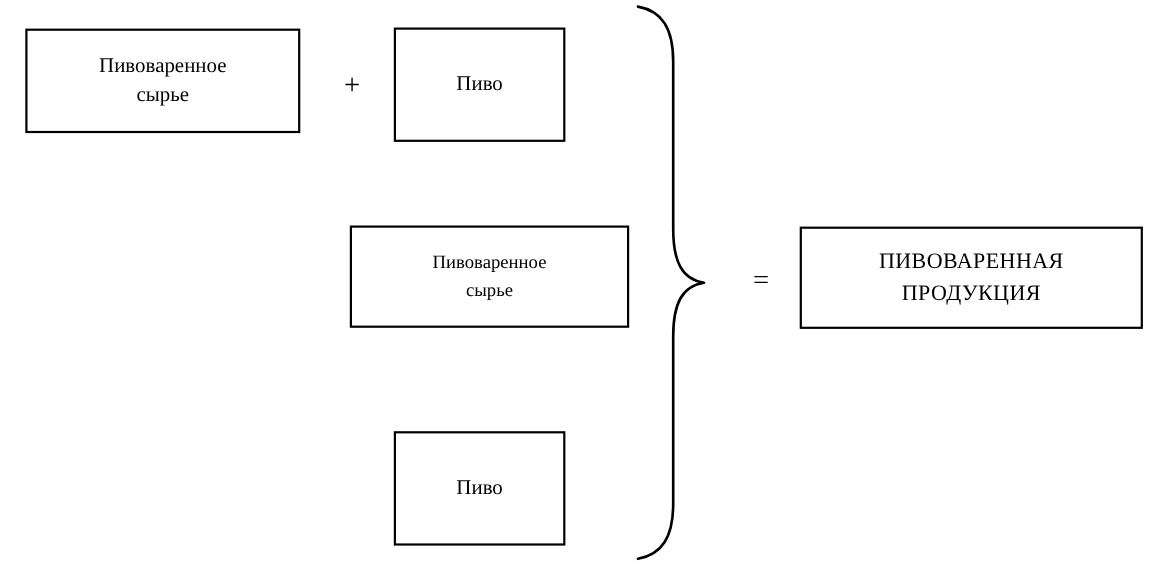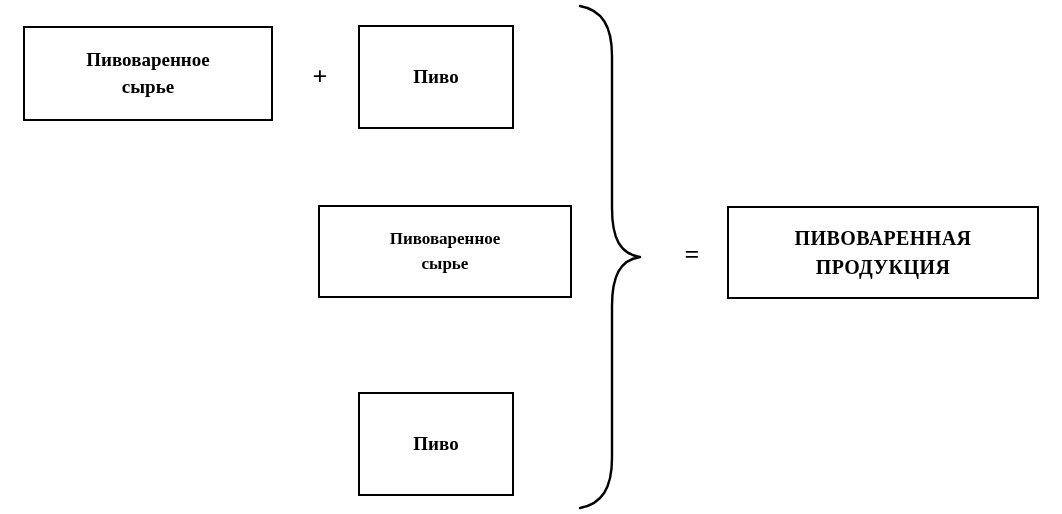--- a/index.html
+++ b/index.html
@@ -10,21 +10,20 @@
   body {
     font-family: "Liberation Serif", "DejaVu Serif", serif;
     color: #000000;
   }
   #canvas {
     position: relative;
     width: 1062px;
     height: 514px;
     background: #ffffff;
     overflow: hidden;
-    font-weight: bold;
   }
   .box {
     position: absolute;
     box-sizing: border-box;
     border: 2px solid #000000;
     background: #ffffff;
     display: flex;
     align-items: center;
     justify-content: center;
     text-align: center;

